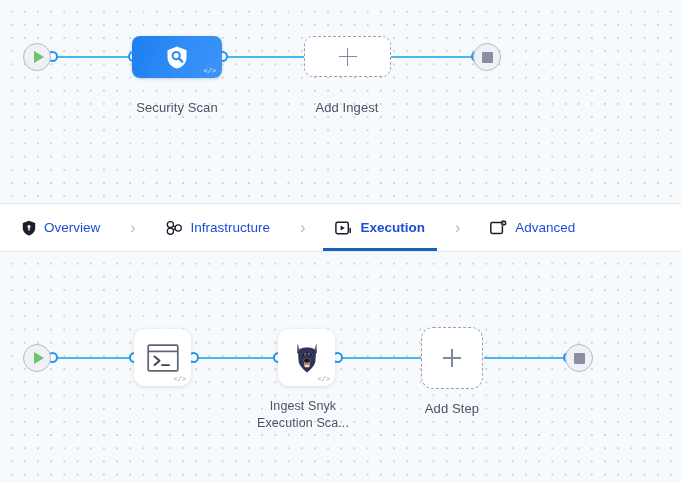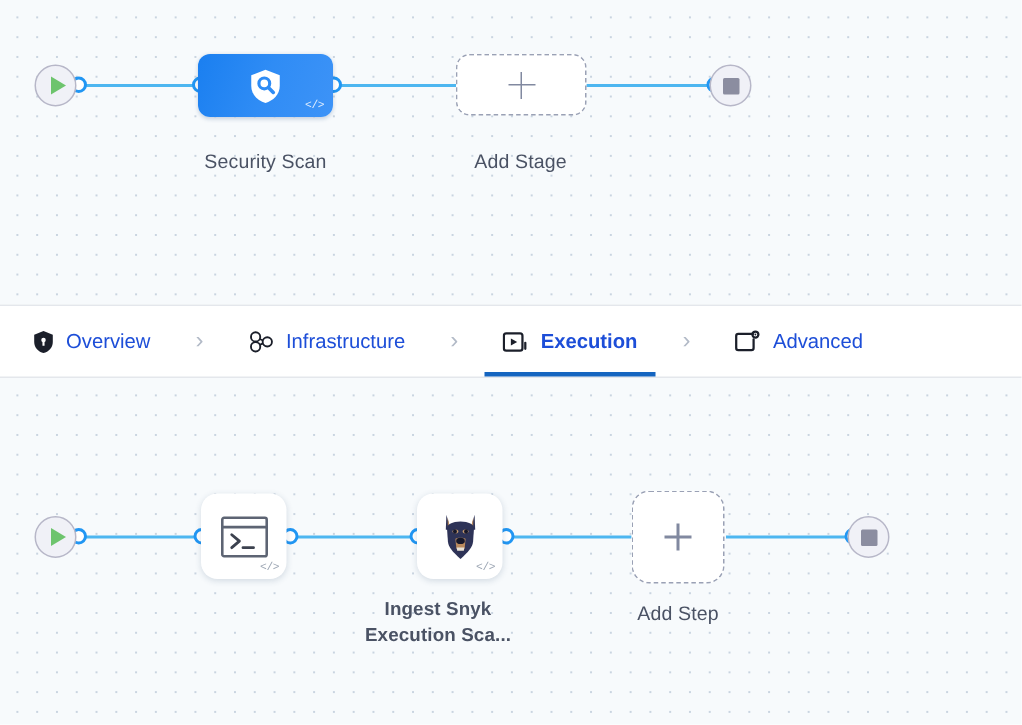--- a/index.html
+++ b/index.html
@@ -234,21 +234,21 @@
         <line x1="13.9" y1="13.3" x2="17.2" y2="16.6" stroke="#2f8cf5" stroke-width="2.4" stroke-linecap="round"></line>
       </svg>
     </span>
     <span class="code-badge">&lt;/&gt;</span>
   </div>
   <div class="node-label" style="left:107px; top:99px; width:140px;">Security Scan</div>
 
   <div class="add-box" id="add-stage-box" style="left:304px; top:36px;">
     <span class="plus"></span>
   </div>
-  <div class="node-label" style="left:277px; top:99px; width:140px;">Add Stage</div>
+  <div class="node-label" style="left:277px; top:99px; width:140px;">Add Ingest</div>
 
   <div class="terminal" style="left:473px; top:43px;">
     <div class="stop-sq"></div>
   </div>
 </div>
 
 <div id="tabbar">
 
   <div class="tab" id="tab-overview">
     <span>
@@ -351,21 +351,21 @@
                  C19.2 14.8 20.6 14.0 20.4 13.0 Z" fill="#c69a6d"></path>
         <ellipse cx="11.3" cy="13.4" rx="1.3" ry="1.5" fill="#16182b"></ellipse>
         <ellipse cx="18.7" cy="13.4" rx="1.3" ry="1.5" fill="#16182b"></ellipse>
         <path d="M11.6 18.2 C12.4 17.2 17.6 17.2 18.4 18.2 L17.8 24.4 C17.2 26.2 12.8 26.2 12.2 24.4 Z" fill="#b98a5e"></path>
         <ellipse cx="15" cy="19.6" rx="2.9" ry="2.1" fill="#16182b"></ellipse>
         <path d="M12.4 24.0 H17.6 L17.2 26.2 H12.8 Z" fill="#e8e2d6"></path>
       </svg>
     </span>
     <span class="code-badge">&lt;/&gt;</span>
   </div>
-  <div class="node-label small" style="left:222px; top:146px; width:140px;font-weight:bold;">
+  <div class="node-label small" style="left:233px; top:146px; width:140px;">
     <div>Ingest Snyk</div>
     <div>Execution Sca...</div>
   </div>
 
   <div class="add-box" id="add-step-box" style="left:421px; top:75px;">
     <span class="plus"></span>
   </div>
   <div class="node-label" style="left:382px; top:148px; width:140px;">Add Step</div>
 
   <div class="terminal" style="left:565px; top:92px;">

